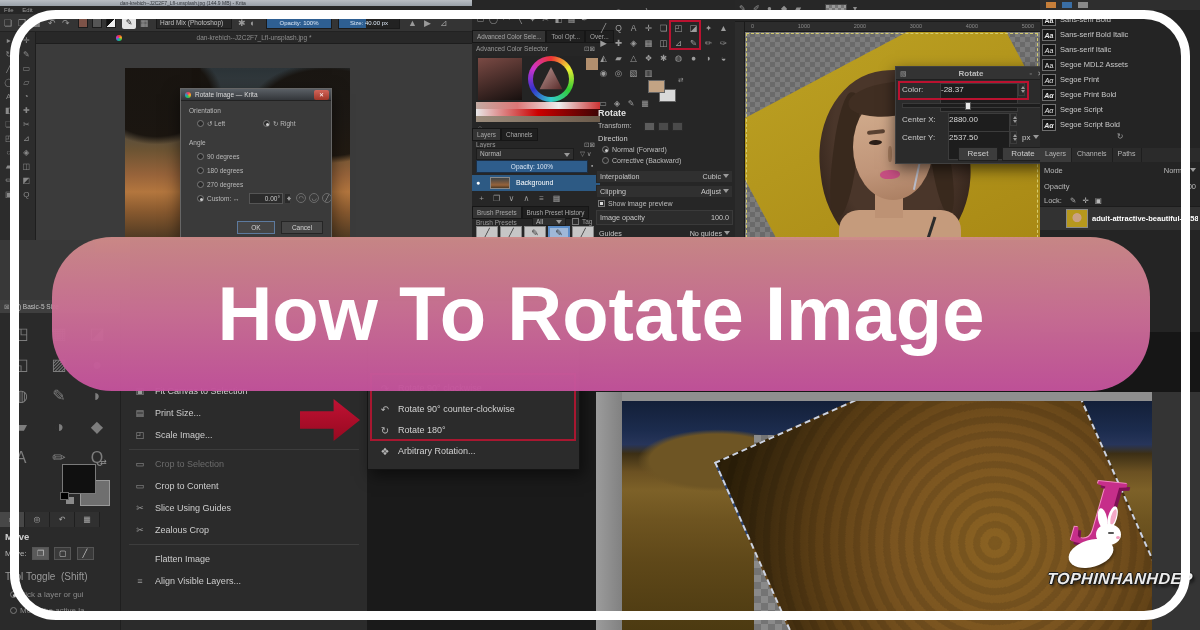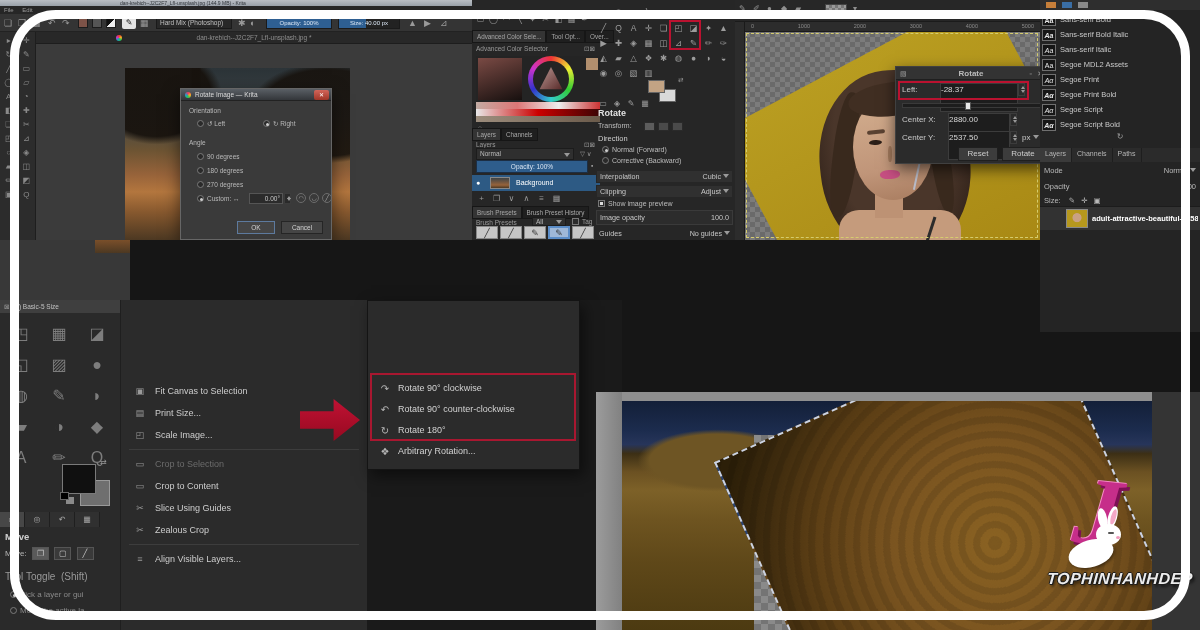--- a/index.html
+++ b/index.html
@@ -537,21 +537,21 @@
         <i class="abs w-ear"></i>
       </div>
       <i class="c-dash"></i>
       <div class="c-dlg">
         <div class="c-dlg-tb">
           <span style="position:absolute;left:4px;line-height:13px;font-size:7px;color:#999">▧</span>
           <span class="c-dlg-ti">Rotate</span>
           <span style="position:absolute;right:14px;line-height:13px;font-size:7px;color:#999">▫</span>
           <span style="position:absolute;right:3px;line-height:13px;font-size:7px;color:#999">✕</span>
         </div>
-        <span class="abs nw" style="left:6px;top:18px">Left:</span>
+        <span class="abs nw" style="left:6px;top:18px">Color:</span>
         <span class="c-inp" style="left:44px;top:16px;width:78px">-28.37</span>
         <i class="spin" style="left:122px;top:16px"></i>
         <i class="c-red"></i>
         <div class="c-slider">
             <i class="c-handle"></i>
           </div>
         <span class="abs nw" style="left:6px;top:48px">Center X:</span>
         <span class="c-inp" style="left:52px;top:46px;width:62px">2880.00</span>
         <i class="spin" style="left:114px;top:46px"></i>
         <span class="abs nw" style="left:6px;top:66px">Center Y:</span>
@@ -614,21 +614,21 @@
       </div>
     <div class="d-row" style="top:166px">
       <span>Mode</span>
       <span style="float:right"><span>Normal</span> <i class="caret"></i></span>
     </div>
     <div class="d-row" style="top:182px">
       <span>Opacity</span>
       <span style="float:right">100</span>
     </div>
     <div class="d-row" style="top:196px">
-      <span>Size:</span>
+      <span>Lock:</span>
       <span style="margin-left:6px">✎</span>
       <span style="margin-left:4px">✛</span>
       <span style="margin-left:4px">▣</span>
     </div>
     <div class="d-layer">
       <i class="d-lthumb"></i>
       <span class="d-lname">adult-attractive-beautiful-415829.j</span>
     </div>
   </section>
 
@@ -724,20 +724,25 @@
         <span class="mic">✂</span>
         <span class="ml">Zealous Crop</span>
         <span class="ms"></span>
       </div>
       <div class="mi sep">
         
         
         
       </div>
       <div class="mi">
+        <span class="mic"></span>
+        <span class="ml">Flatten Image</span>
+        <span class="ms"></span>
+      </div>
+      <div class="mi">
         <span class="mic">≡</span>
         <span class="ml">Align Visible Layers...</span>
         <span class="ms"></span>
       </div>
     </section>
   <div id="arrow"></div>
 
   <section id="submenu">
     <div class="s-below"></div>
     <div class="s-fill"></div>
@@ -767,20 +772,23 @@
     <i class="h-topgray abs"></i>
     <i class="h-leftgray abs"></i>
     <i class="h-rightfill abs"></i>
     <div class="h-photo">
       <i class="h-person"></i>
       <div class="h-checker"></div>
       <div class="h-rot"></div>
     </div>
   </section>
 
+  <div id="banner">
+    <h1>How To Rotate Image</h1>
+  </div>
 
   <div id="frame"></div>
 
   <div id="logo">
     <span class="l-j">J</span>
     <div class="l-rabbit">
       <i class="rb l-ear1"></i>
       <i class="l-ear1i"></i>
       <i class="rb l-ear2"></i>
       <i class="rb l-body"></i>

